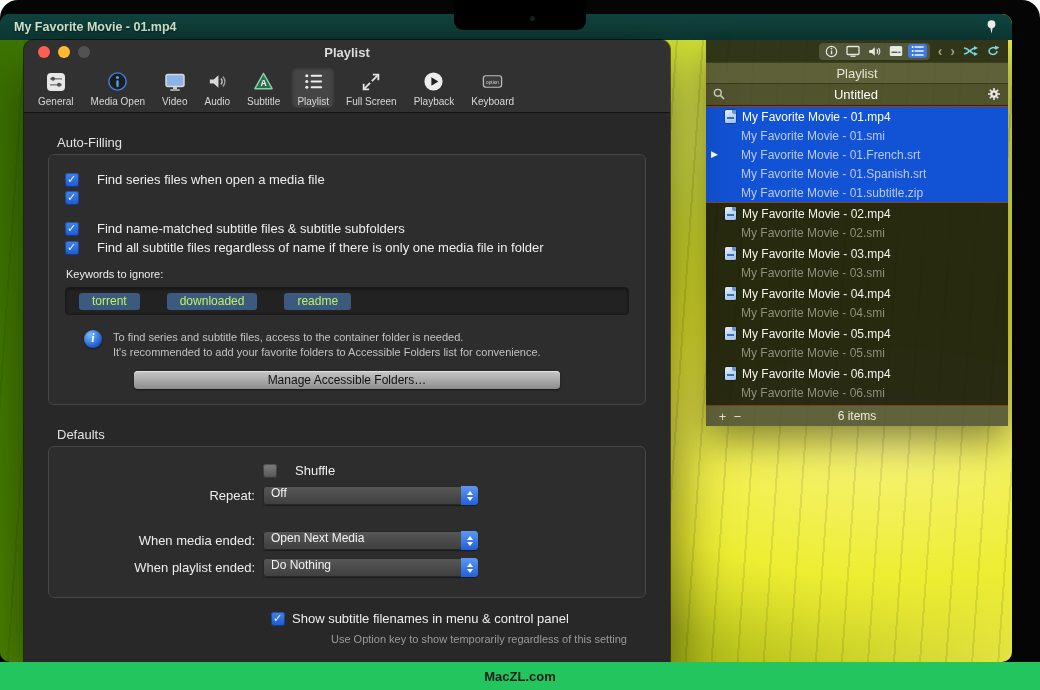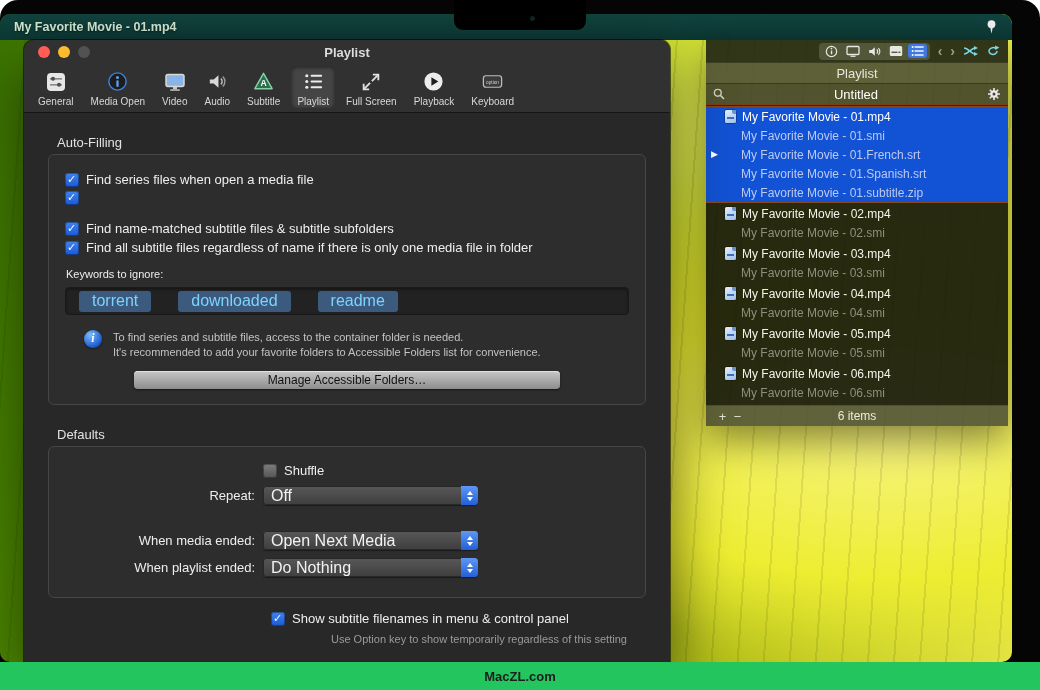--- a/index.html
+++ b/index.html
@@ -39,48 +39,48 @@
       padding:2px 8px 0;gap:5px}
   .tb-item{display:flex;flex-direction:column;align-items:center;padding:2px 6px 1px;border-radius:5px;min-width:34px}
   .tb-item.selected{background:#454545;box-shadow:inset 0 1px 4px rgba(0,0,0,.55)}
   .tb-ico{height:27px;display:flex;align-items:center}
   .tb-label{font-size:10px;color:#d8d8d8;white-space:nowrap;margin-top:1px}
 
   .content{padding:0 24px}
   .section-label{font-size:13px;color:#e2e2e2;margin:22px 0 4px 9px}
   .groupbox{border:1px solid #464646;background:#2d2d2d;border-radius:6px;padding:13px 16px 15px}
 
-  .cbrow{display:flex;align-items:center;gap:7px;margin:4px 0;font-size:13px;color:#eeeeee;line-height:15px}
+  .cbrow{display:flex;align-items:center;gap:18px;margin:4px 0;font-size:13px;color:#eeeeee;line-height:15px}
   .cb{width:14px;height:14px;border-radius:3px;flex:none;position:relative;
       background:linear-gradient(#3f85ef,#1c58d5);box-shadow:inset 0 0 0 1px rgba(0,0,0,.35)}
   .cb::after{content:"✓";position:absolute;left:2px;top:0px;font-size:11px;line-height:13px;font-weight:bold;color:#fff}
   .cb.un{background:linear-gradient(#7d7d7d,#555)}
   .cb.un::after{content:""}
   .gap8{height:8px}
   .kw-label{font-size:11px;color:#eeeeee;margin:13px 0 7px 1px}
   .tagbox{background:#222;border:1px solid #1a1a1a;border-radius:4px;height:28px;display:flex;align-items:center;
       gap:27px;padding:0 13px;box-shadow:inset 0 1px 3px rgba(0,0,0,.45)}
-  .tag{background:#3c5a7e;color:#7dd3fc;font-size:16px;padding:1.5px 13px;border-radius:3px}
+  .tag{background:#3c5a7e;color:#bef264;font-size:12px;padding:1.5px 13px;border-radius:3px}
 
   .inforow{display:flex;align-items:flex-start;gap:11px;margin:15px 0 11px 19px}
   .info-badge{width:18px;height:18px;border-radius:50%;flex:none;position:relative;
       background:radial-gradient(circle at 35% 28%, #7bbdf8, #1a57cf 72%);box-shadow:0 1px 2px rgba(0,0,0,.45)}
   .info-badge::after{content:"i";position:absolute;left:0;right:0;top:1px;text-align:center;color:#fff;
       font:italic bold 12px "Liberation Serif","DejaVu Serif",serif}
   .info-text{font-size:11px;color:#c3c3c3;line-height:15px}
   .manage-wrap{display:flex;justify-content:center;margin-top:7px}
   .manage-btn{width:426px;height:18px;border-radius:4px;background:linear-gradient(#c7c7c7,#8d8d8d);
       box-shadow:inset 0 1px 0 #e2e2e2, 0 1px 2px rgba(0,0,0,.5);color:#111;font-size:12px;
       display:flex;align-items:center;justify-content:center}
 
   .def-row{display:flex;align-items:center;margin:8px 0}
   .def-label{width:198px;text-align:right;font-size:13px;color:#eeeeee;padding-right:8px;flex:none}
   .dropdown{width:215px;height:19px;border-radius:3.5px;background:linear-gradient(#585858,#3e3e3e);
-      box-shadow:inset 0 0 0 1px #282828, 0 1px 1px rgba(0,0,0,.4);display:flex;align-items:flex-end;position:relative;
-      padding-left:8px;font-size:16px;color:#f2f2f2}
+      box-shadow:inset 0 0 0 1px #282828, 0 1px 1px rgba(0,0,0,.4);display:flex;align-items:flex-start;position:relative;
+      padding-left:8px;font-size:12px;color:#f2f2f2}
   .stepper{position:absolute;right:0;top:0;width:17px;height:100%;border-radius:0 3.5px 3.5px 0;
       background:linear-gradient(#5e97f5,#2360d8);display:flex;flex-direction:column;align-items:center;justify-content:center;gap:2px}
   .stepper i{width:0;height:0;border-left:3.5px solid transparent;border-right:3.5px solid transparent;display:block}
   .stepper .up{border-bottom:4px solid #fff}
   .stepper .dn{border-top:4px solid #fff}
 
   .footer-cb{display:flex;align-items:center;gap:7px;font-size:13px;color:#eeeeee;margin:13px 0 0 223px}
   .footer-note{font-size:11px;color:#9b9b9b;margin:7px 0 0 283px}
 
   

